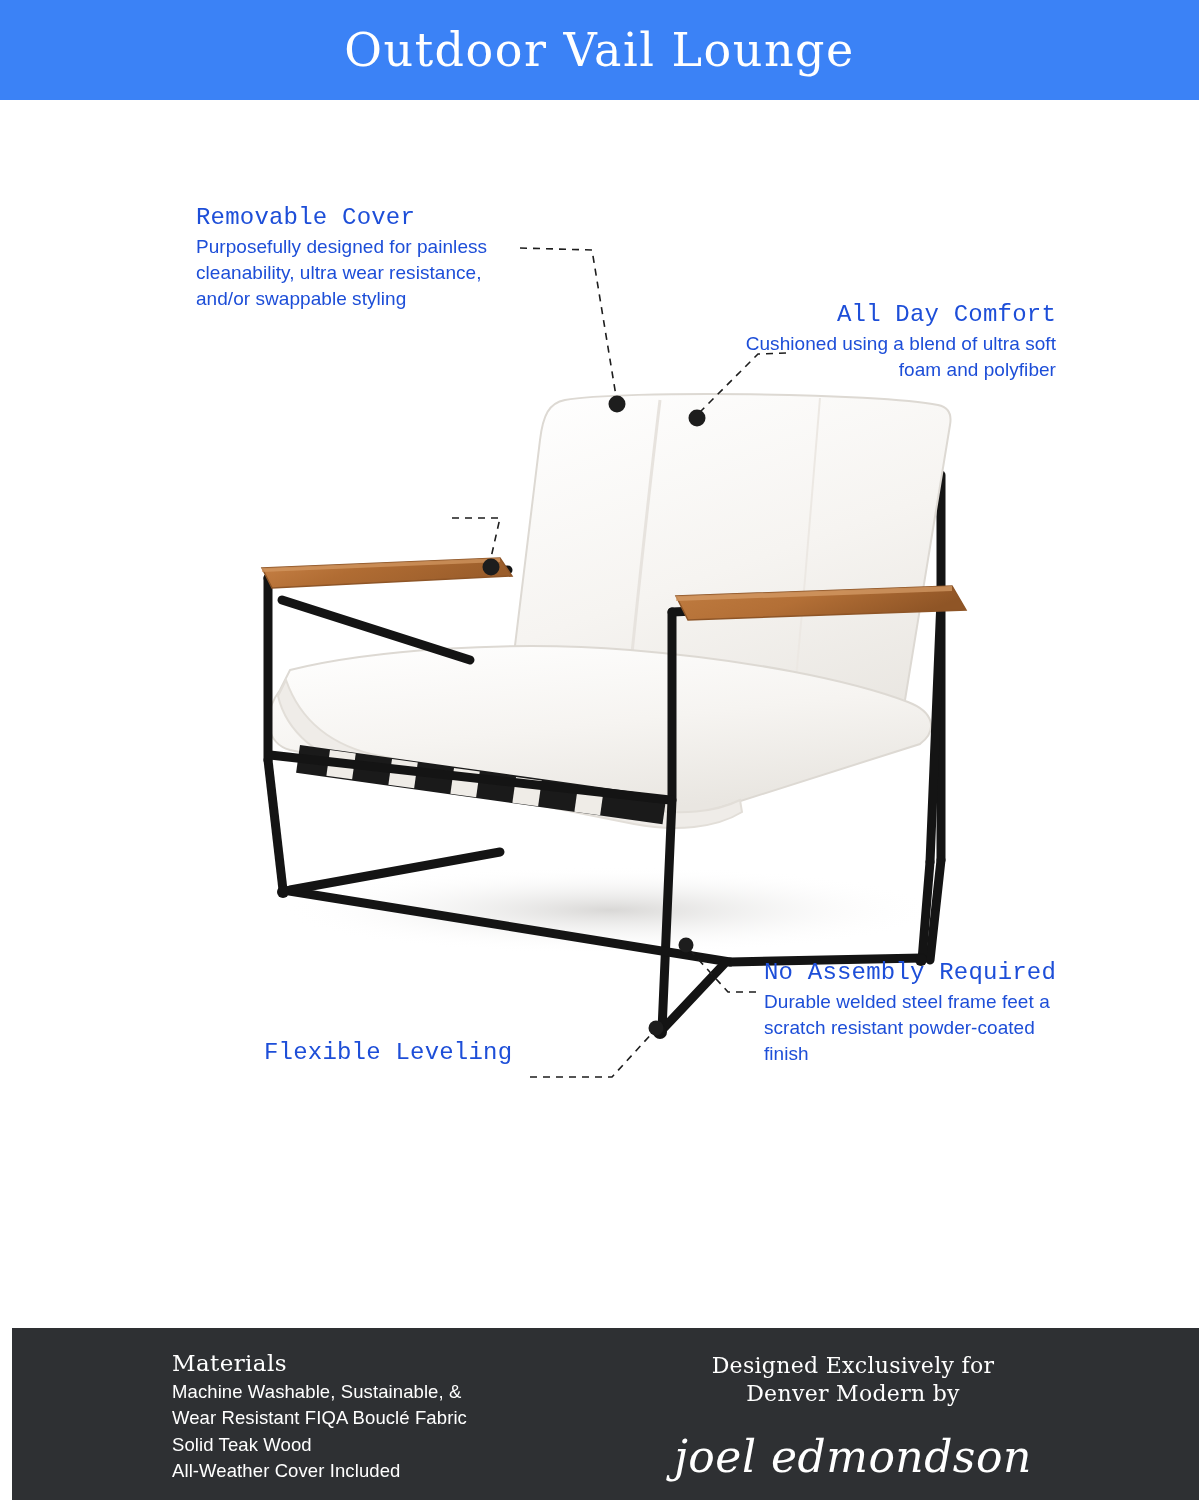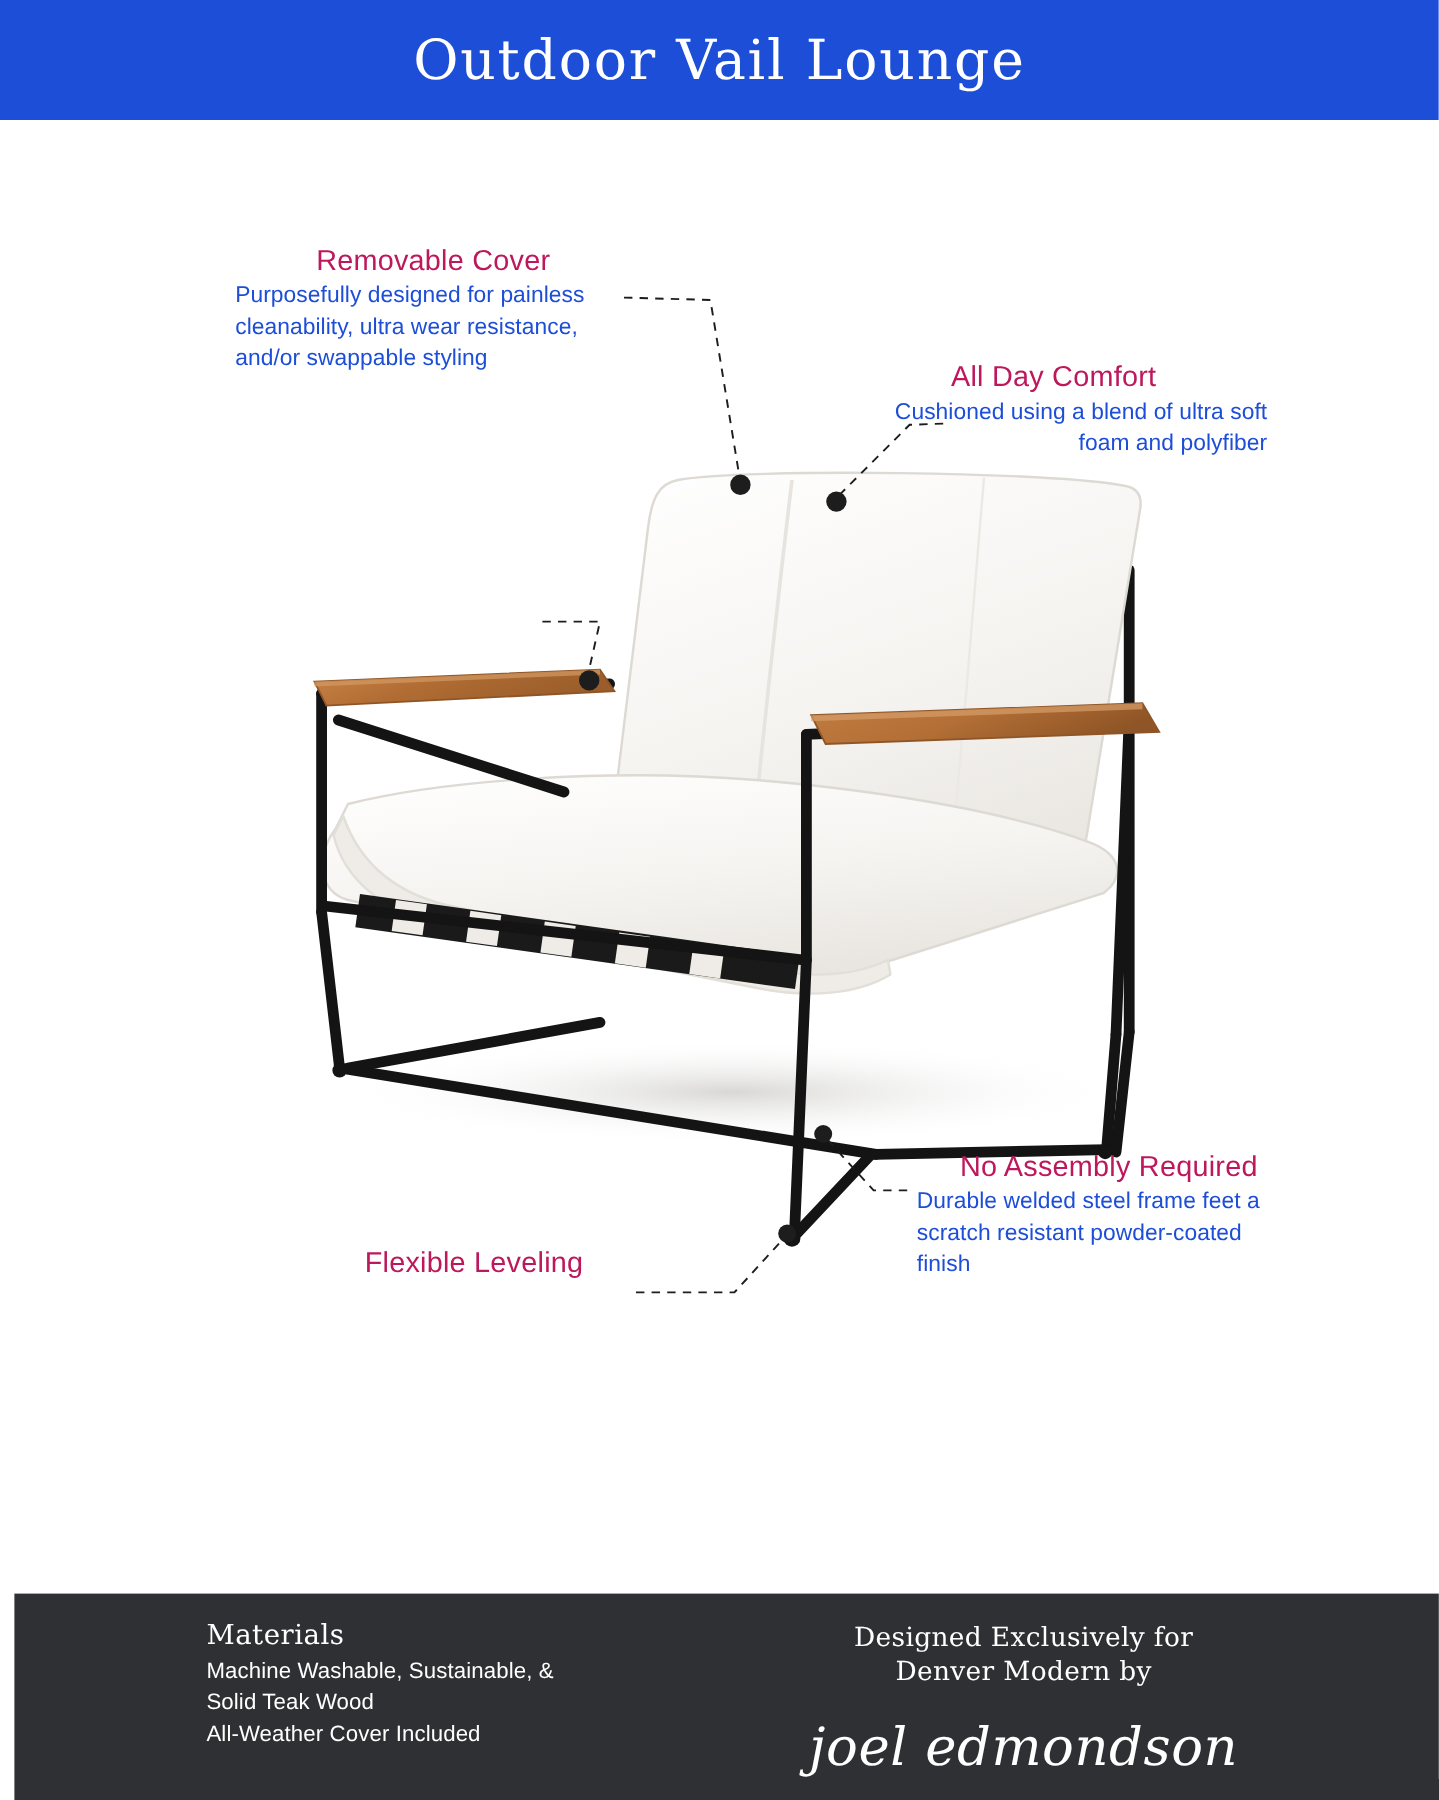--- a/index.html
+++ b/index.html
@@ -13,21 +13,21 @@
     overflow: hidden;
     position: relative;
   }
 
   
   .header {
     position: absolute;
     left: 0; top: 0;
     width: 1199px;
     height: 100px;
-    background: #1d4ed8;
+    background: #3b82f6;
     display: flex;
     align-items: center;
     justify-content: center;
   }
   .header-title {
     font-family: "DejaVu Serif", serif;
     color: #ffffff;
     font-size: 46px;
     font-weight: 400;
     letter-spacing: 1.5px;
@@ -85,27 +85,26 @@
     position: absolute;
     left: 0; top: 100px;
     width: 1199px;
     height: 1228px;
   }
   svg.art { position: absolute; left: 0; top: 0; }
 
   
   .callout { position: absolute; }
   .callout .c-title {
-    font-family: Liberation Sans, sans-serif;
+    font-family: Liberation Mono, monospace;
     font-size: 24px;
     line-height: 1.1;
     margin-bottom: 3px;
-    color: #be185d;
+    color: #1d4ed8;
     letter-spacing: .2px;
-    text-align: center;
   }
   .callout .c-body {
     font-size: 19px;
     line-height: 1.37;
     color: #1d4ed8;
     letter-spacing: .05px;
   }
 
   .co-removable { left: 196px; top: 105px; width: 330px; }
   .co-allday    { left: 700px; top: 202px; width: 356px; text-align: right; }
@@ -268,20 +267,21 @@
   </div>
 
 </div>
 
 <div class="footer">
 
   <div class="materials">
     <div class="materials-title">Materials</div>
     <div class="materials-list">
       <div>Machine Washable, Sustainable, &amp;</div>
+      <div>Wear Resistant FIQA Bouclé  Fabric</div>
       <div>Solid Teak Wood</div>
       <div>All-Weather Cover Included</div>
     </div>
   </div>
 
   <div class="designed">
     <div class="designed-line">Designed Exclusively for</div>
     <div class="designed-line">Denver Modern by</div>
     <div class="signature">joel edmondson</div>
   </div>

